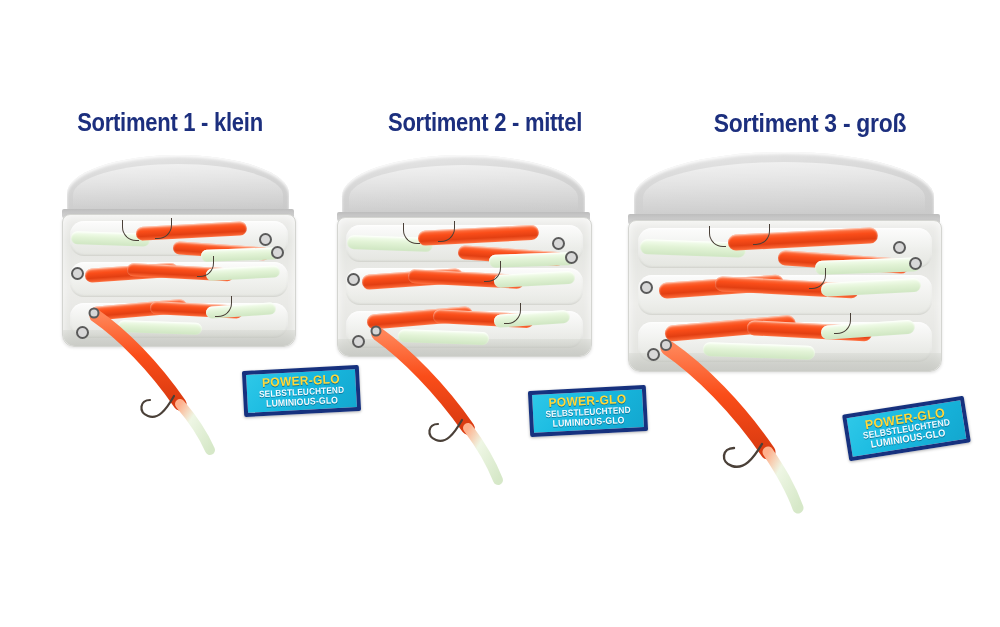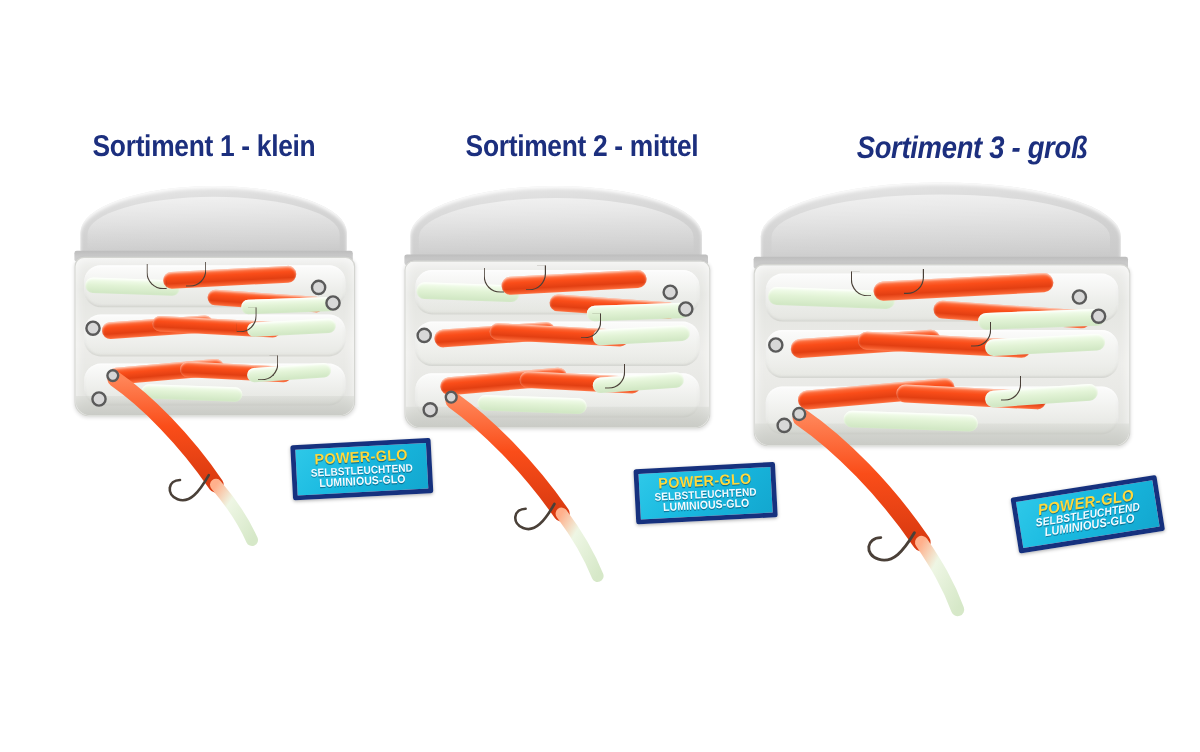--- a/index.html
+++ b/index.html
@@ -8,21 +8,21 @@
     width:1000px;height:627px;
     font-family:"Liberation Sans", sans-serif;
     overflow:hidden;position:relative;
   }
   .stage{position:absolute;inset:0;background:#fff;}
 
   
   .panel{position:absolute;top:0;height:627px;}
   #panel-0{left:0;width:340px;}
   #panel-1{left:320px;width:330px;}
-  #panel-2{left:620px;width:380px;font-style:italic;}
+  #panel-2{left:620px;width:380px;}
 
   .panel-title{
     position:absolute;
     width:100%;
     text-align:center;
     font-family:"Liberation Sans", sans-serif;
     font-weight:bold;
     color:#1c2f7e;
     letter-spacing:-0.3px;
     white-space:nowrap;

